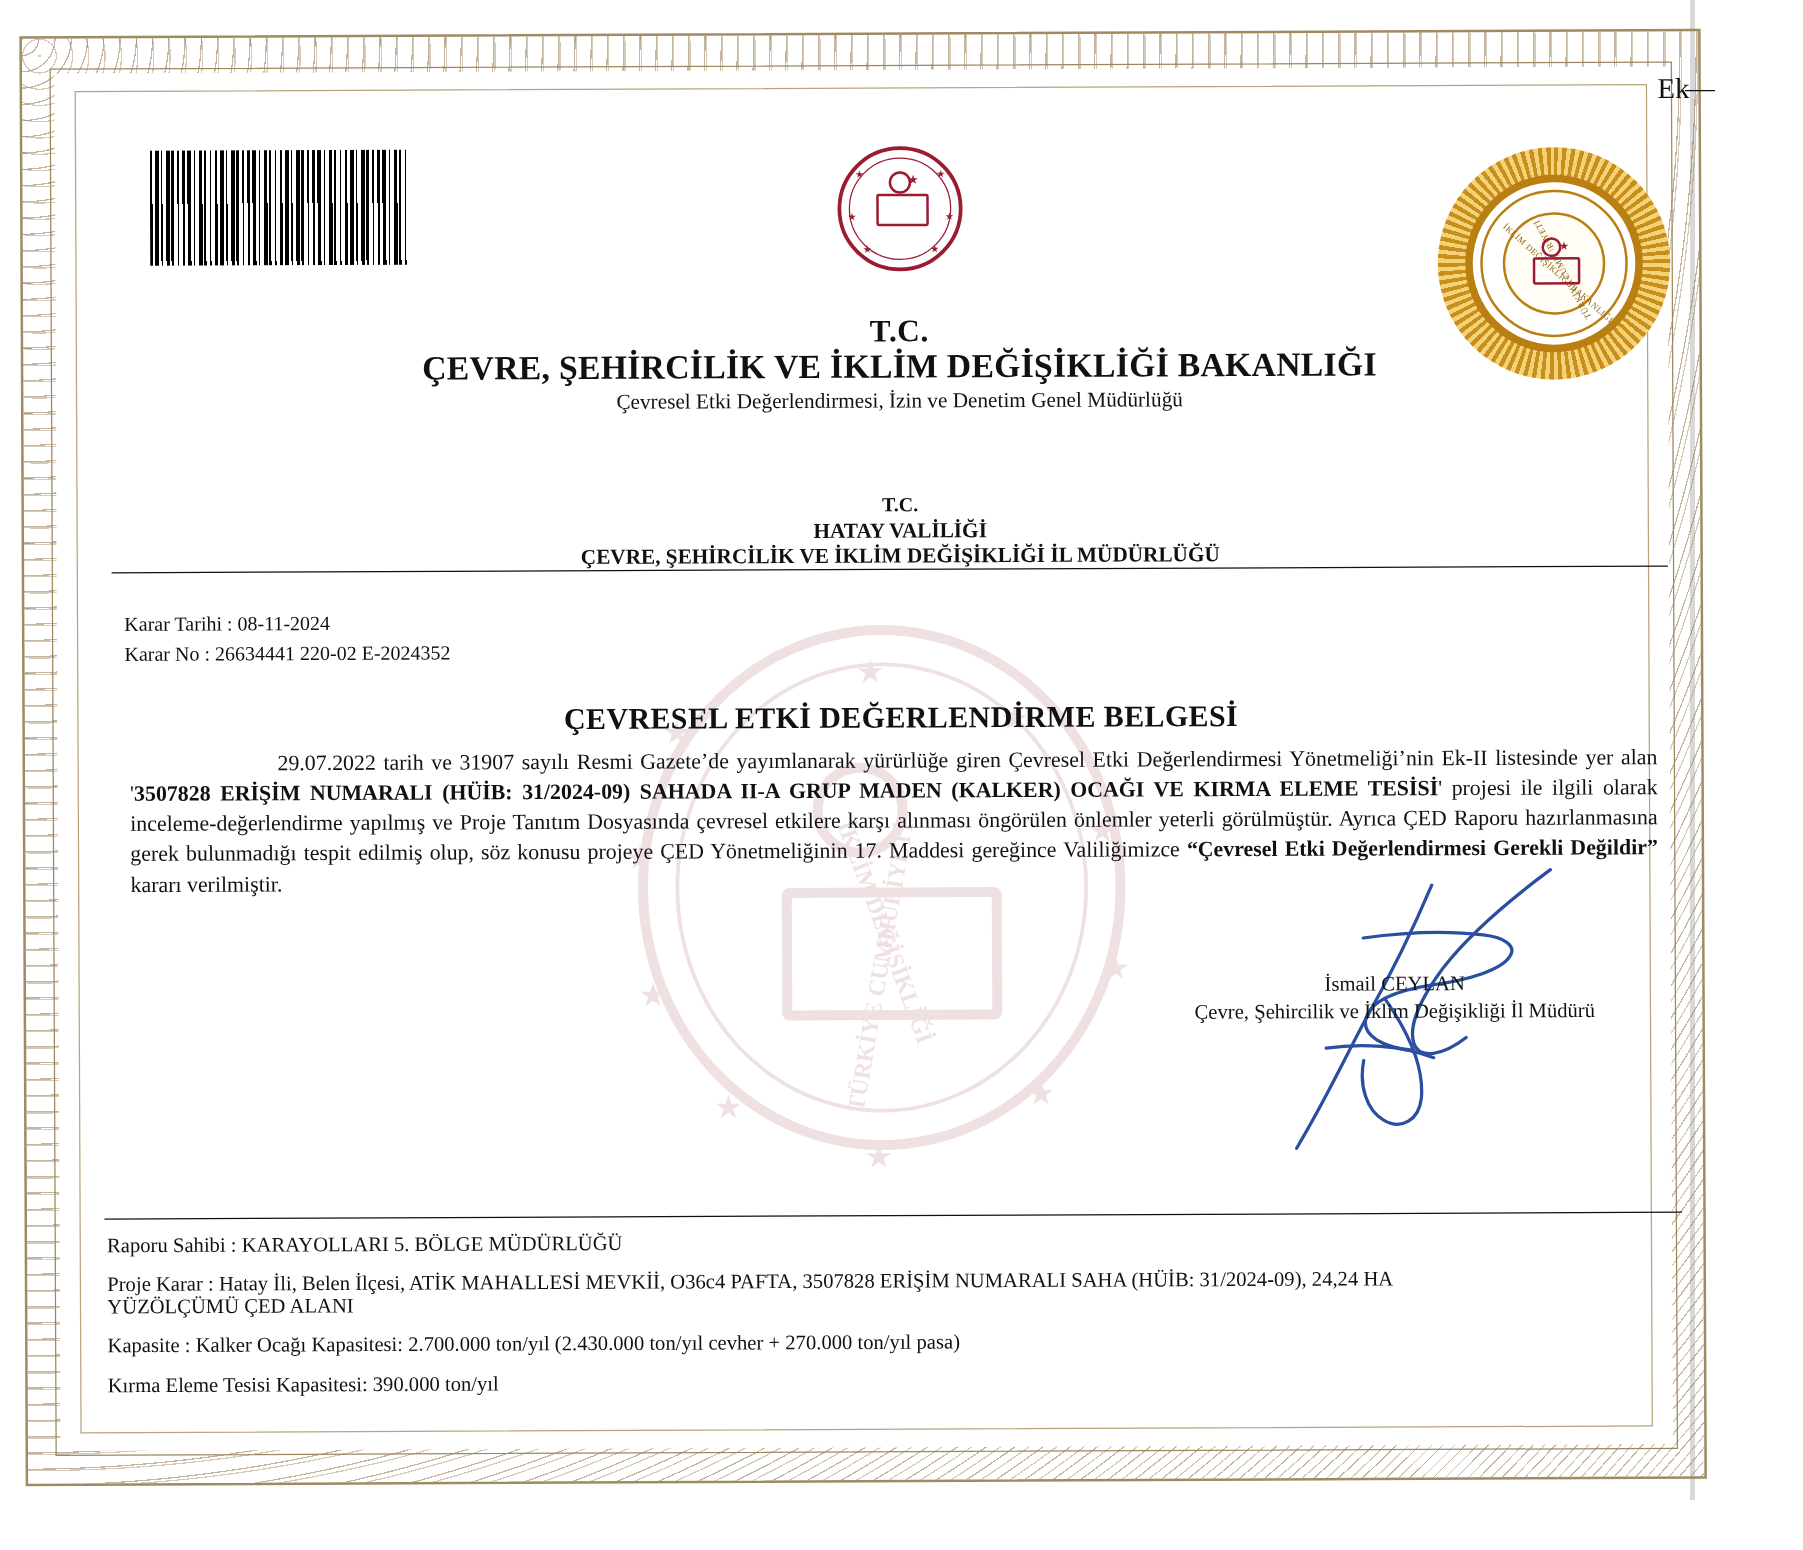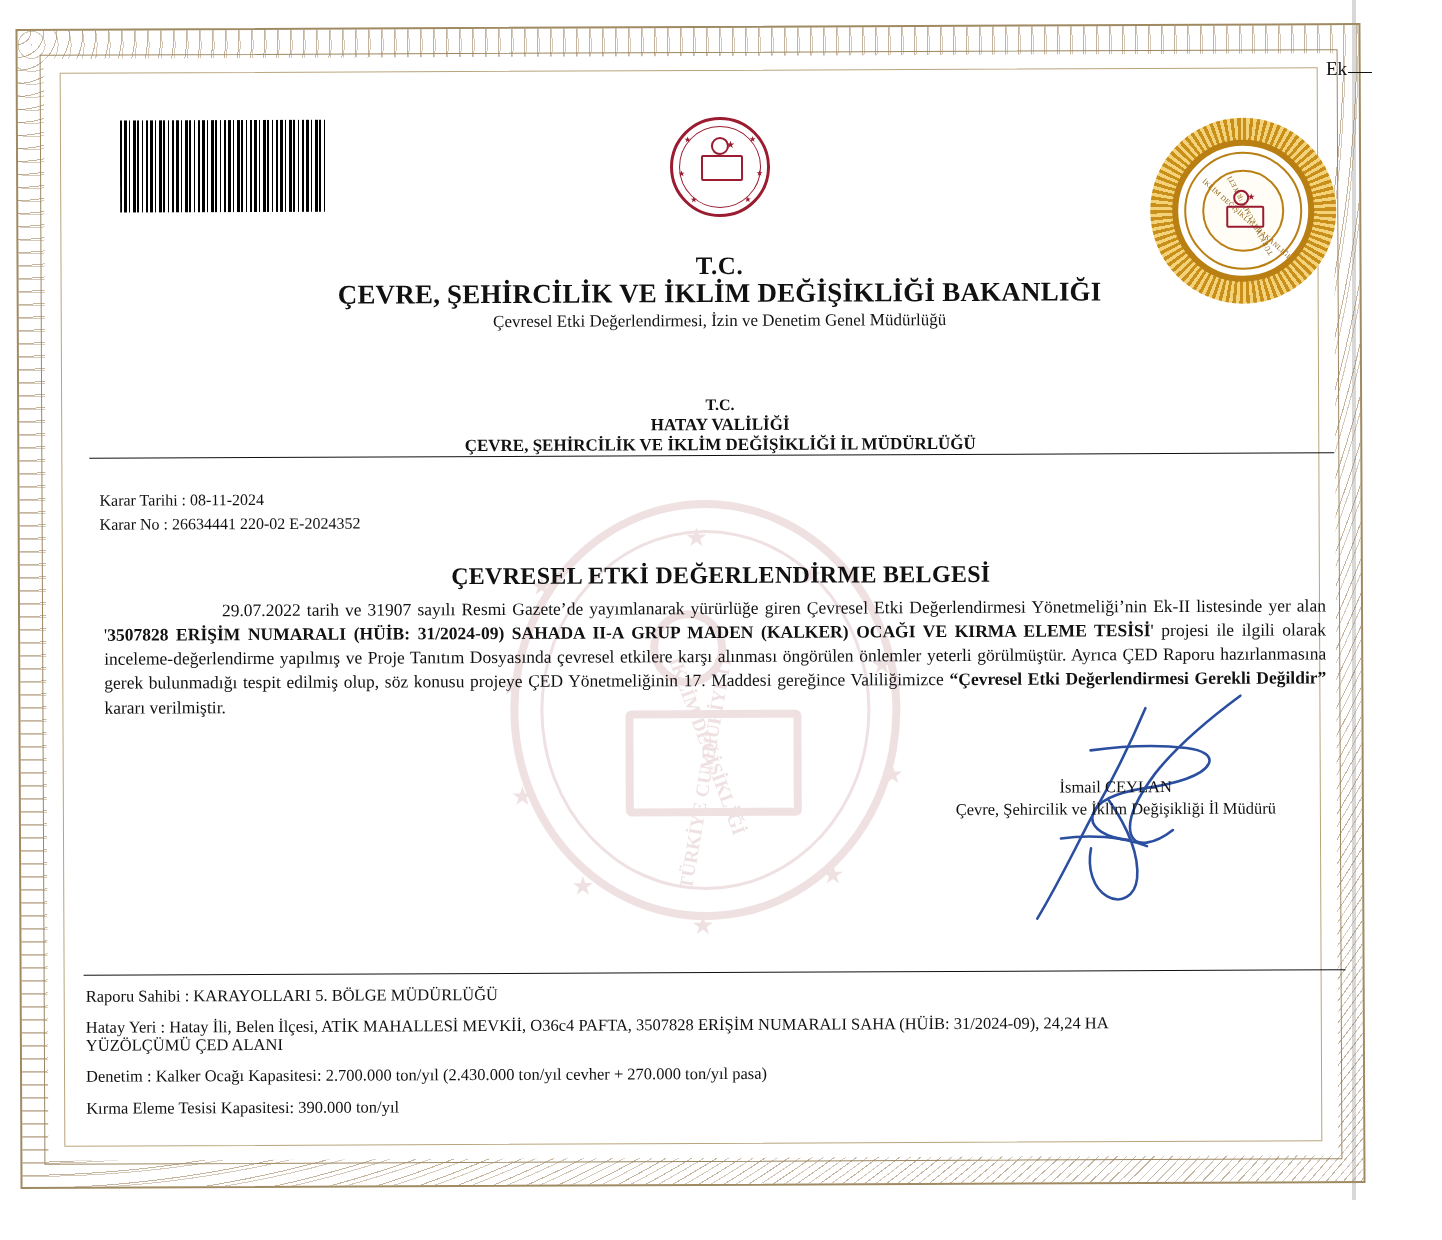--- a/index.html
+++ b/index.html
@@ -307,21 +307,21 @@
   }
   .watermark .wm-txt span {
     position: absolute; left: 50%; top: 50%;
     transform-origin: 0 0; white-space: nowrap;
   }
 
   
   .ek-marker {
     position: absolute;
     left: 1326px; top: 58px;
-    font-size: 19px;
+    font-size: 23px;
   }
   .ek-marker .tick {
     position: absolute;
     left: 22px; top: 14px; width: 24px;
     border-top: 1.5px solid #111;
   }
   .page-edge {
     position: absolute;
     left: 1352px; top: 0; width: 4px; height: 1200px;
     background: #d8d8d8;
@@ -443,26 +443,26 @@
     </div>
 
     <div class="hr-bottom"></div>
 
     <div class="facts">
       <div class="row">
         <span>Raporu Sahibi :</span>
         <span>KARAYOLLARI 5. BÖLGE MÜDÜRLÜĞÜ</span>
       </div>
       <div class="row">
-        <span>Hatay Yeri :</span>
+        <span>Proje Karar :</span>
         <span>Hatay İli, Belen İlçesi, ATİK MAHALLESİ MEVKİİ, O36c4 PAFTA, 3507828 ERİŞİM NUMARALI SAHA (HÜİB: 31/2024-09), 24,24 HA</span>
         <span class="cont">YÜZÖLÇÜMÜ ÇED ALANI</span>
       </div>
       <div class="row">
-        <span>Denetim :</span>
+        <span>Kapasite :</span>
         <span>Kalker Ocağı Kapasitesi: 2.700.000 ton/yıl (2.430.000 ton/yıl cevher + 270.000 ton/yıl pasa)</span>
       </div>
       <div class="row">
         <span>Kırma Eleme Tesisi Kapasitesi: 390.000 ton/yıl</span>
       </div>
     </div>
 
   </div>
 
   <div class="ek-marker">

